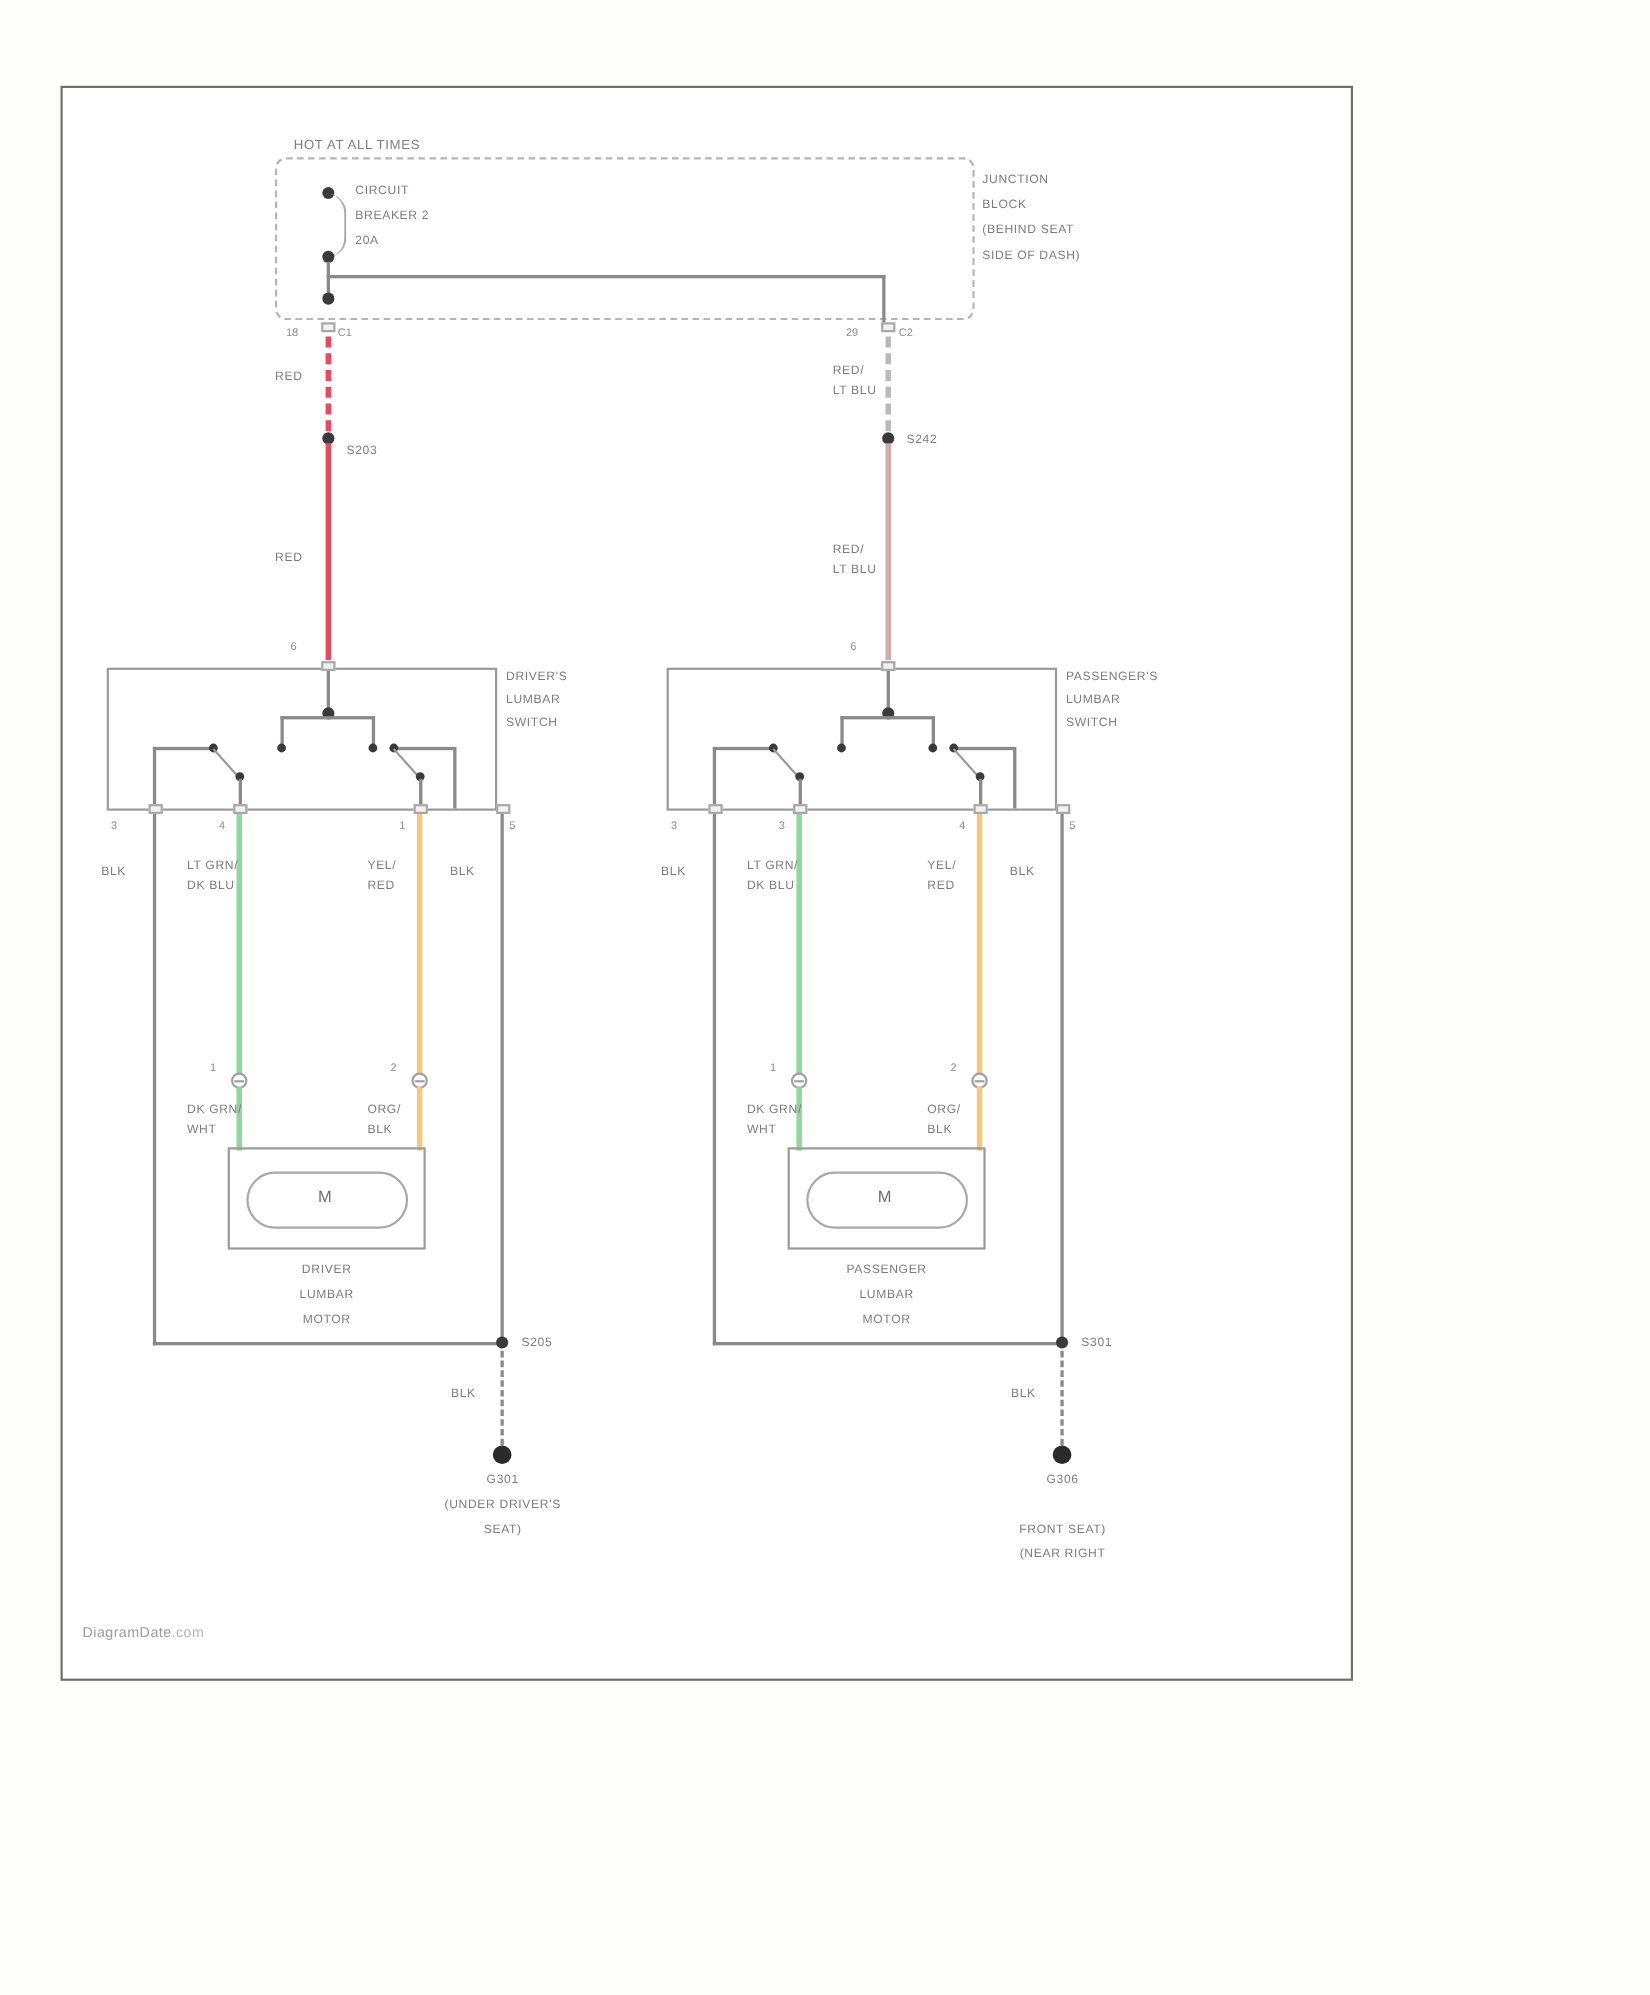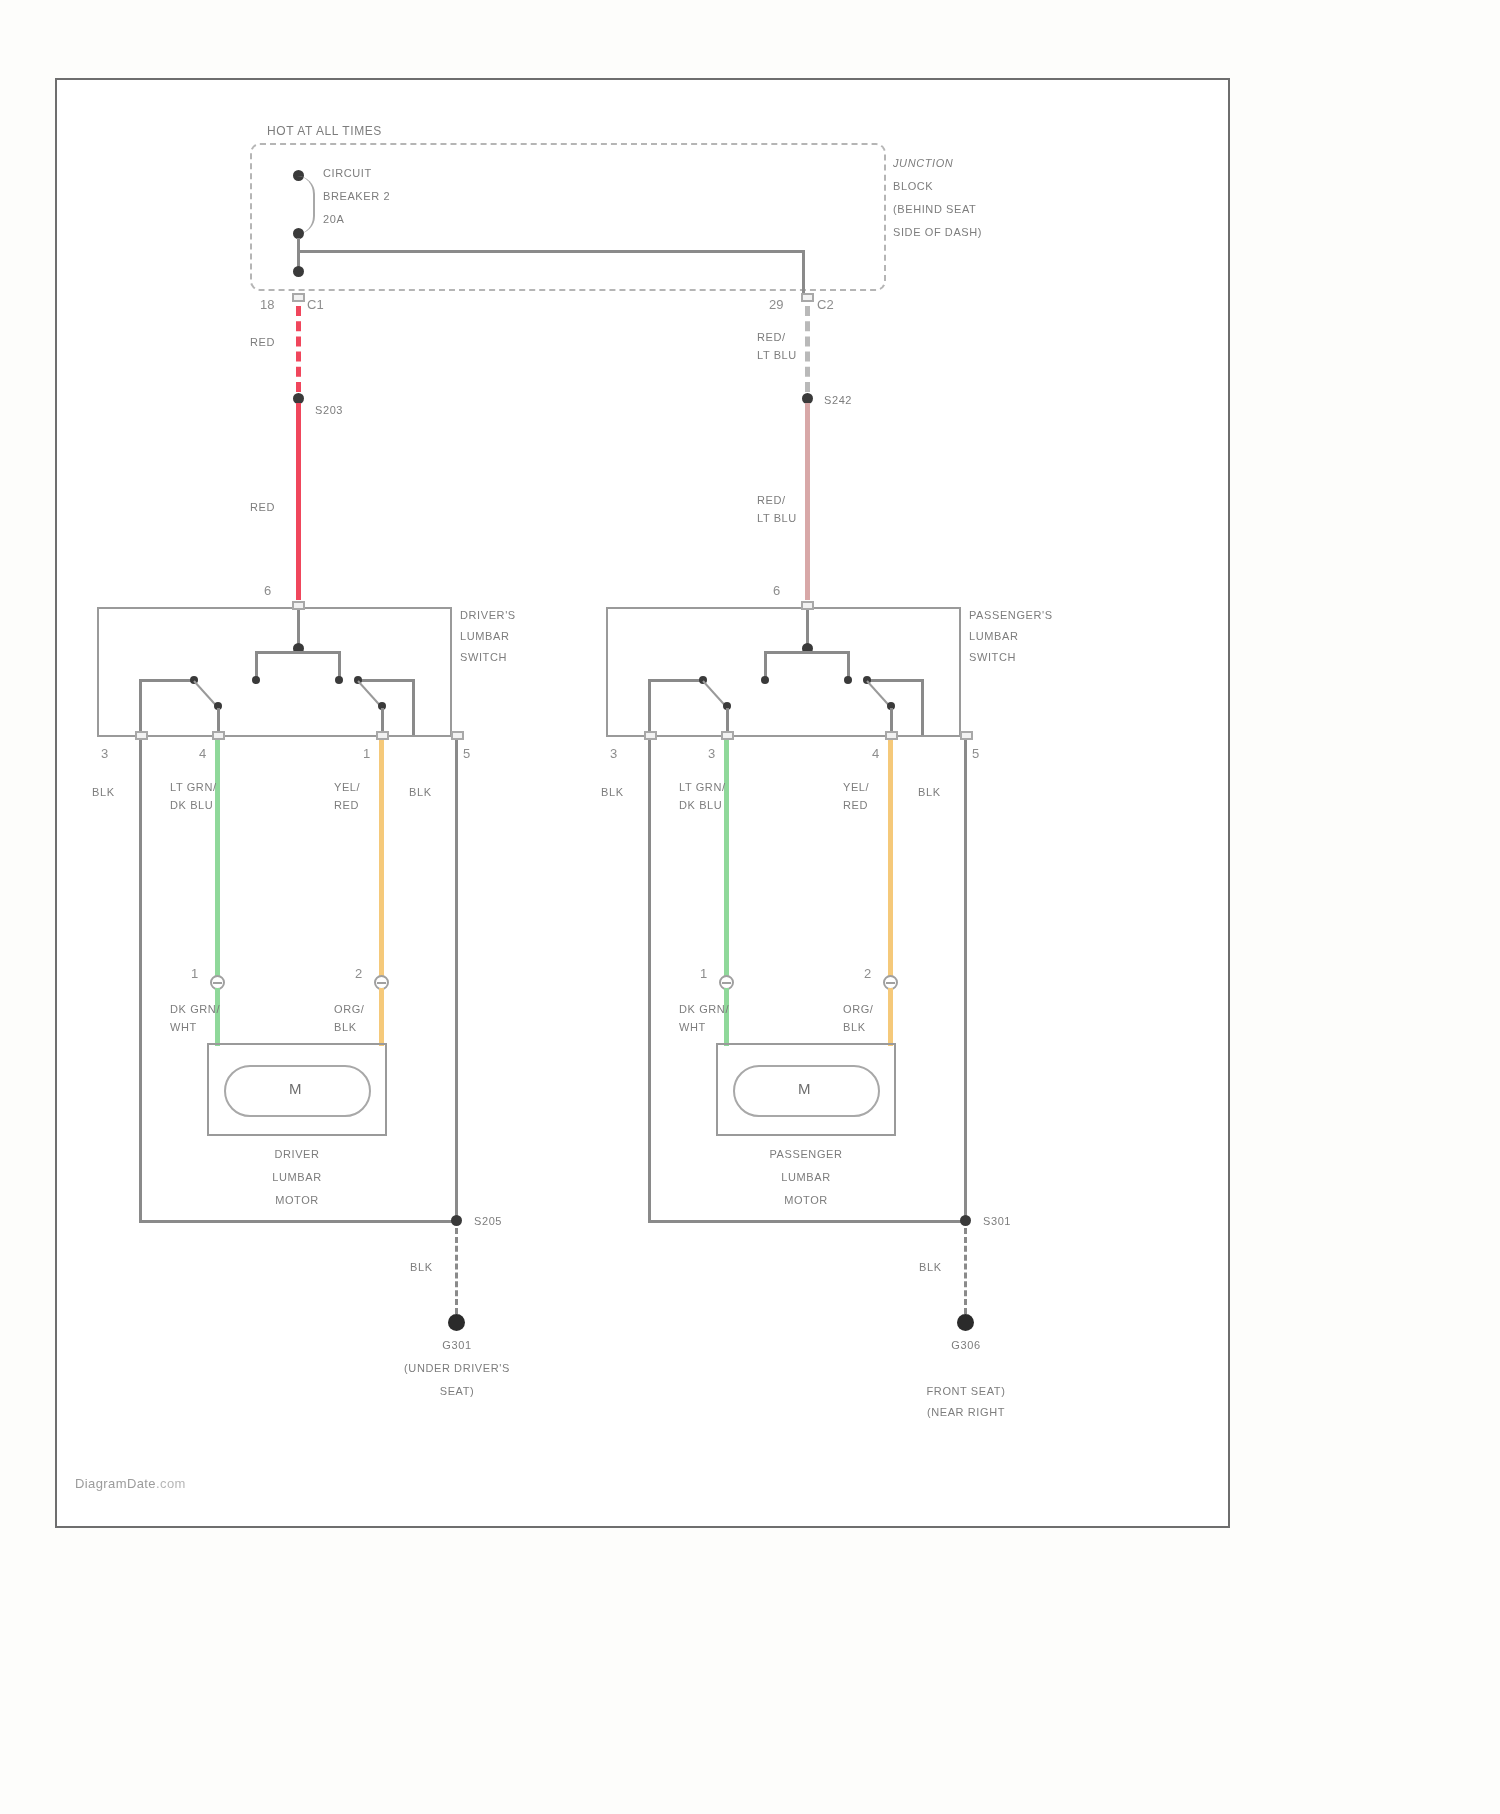--- a/index.html
+++ b/index.html
@@ -69,21 +69,21 @@
     font-size: 11px;
     line-height: 15px;
     letter-spacing: .6px;
     white-space: pre;
     font-family: "Liberation Sans", sans-serif;
   }
   .lbl.ctr { text-align: center; }
   .pin {
     position: absolute;
     color: #8d8d8d;
-    font-size: 13px;
+    font-size: 10px;
     white-space: pre;
   }
   
   .term {
     position: absolute;
     width: 13px; height: 9px;
     border: 2px solid #a8a8a8;
     background: #f2f2f2;
   }
   .conn {
@@ -142,21 +142,21 @@
 </head>
 <body>
 
 <div id="page">
   <div id="sheet">
 
     <div class="lbl" style="left:210px; top:44px; font-size:12px;">HOT AT ALL TIMES</div>
 
     <div class="dbox" style="left:193px; top:63px; width:636px; height:148px;"></div>
 
-    <div class="lbl" style="left:836px; top:76px;font-style:italic;">JUNCTION</div>
+    <div class="lbl" style="left:836px; top:76px;">JUNCTION</div>
     <div class="lbl" style="left:836px; top:99px;">BLOCK</div>
     <div class="lbl" style="left:836px; top:122px;">(BEHIND SEAT</div>
     <div class="lbl" style="left:836px; top:145px;">SIDE OF DASH)</div>
 
     <div class="node" style="left:236px; top:90px;"></div>
     <div class="brk" style="left:236px; top:96px;"></div>
     <div class="node" style="left:236px; top:148px;"></div>
     <div class="wire v" style="left:240px; top:158px; height:34px;"></div>
     <div class="node" style="left:236px; top:186px;"></div>
 

